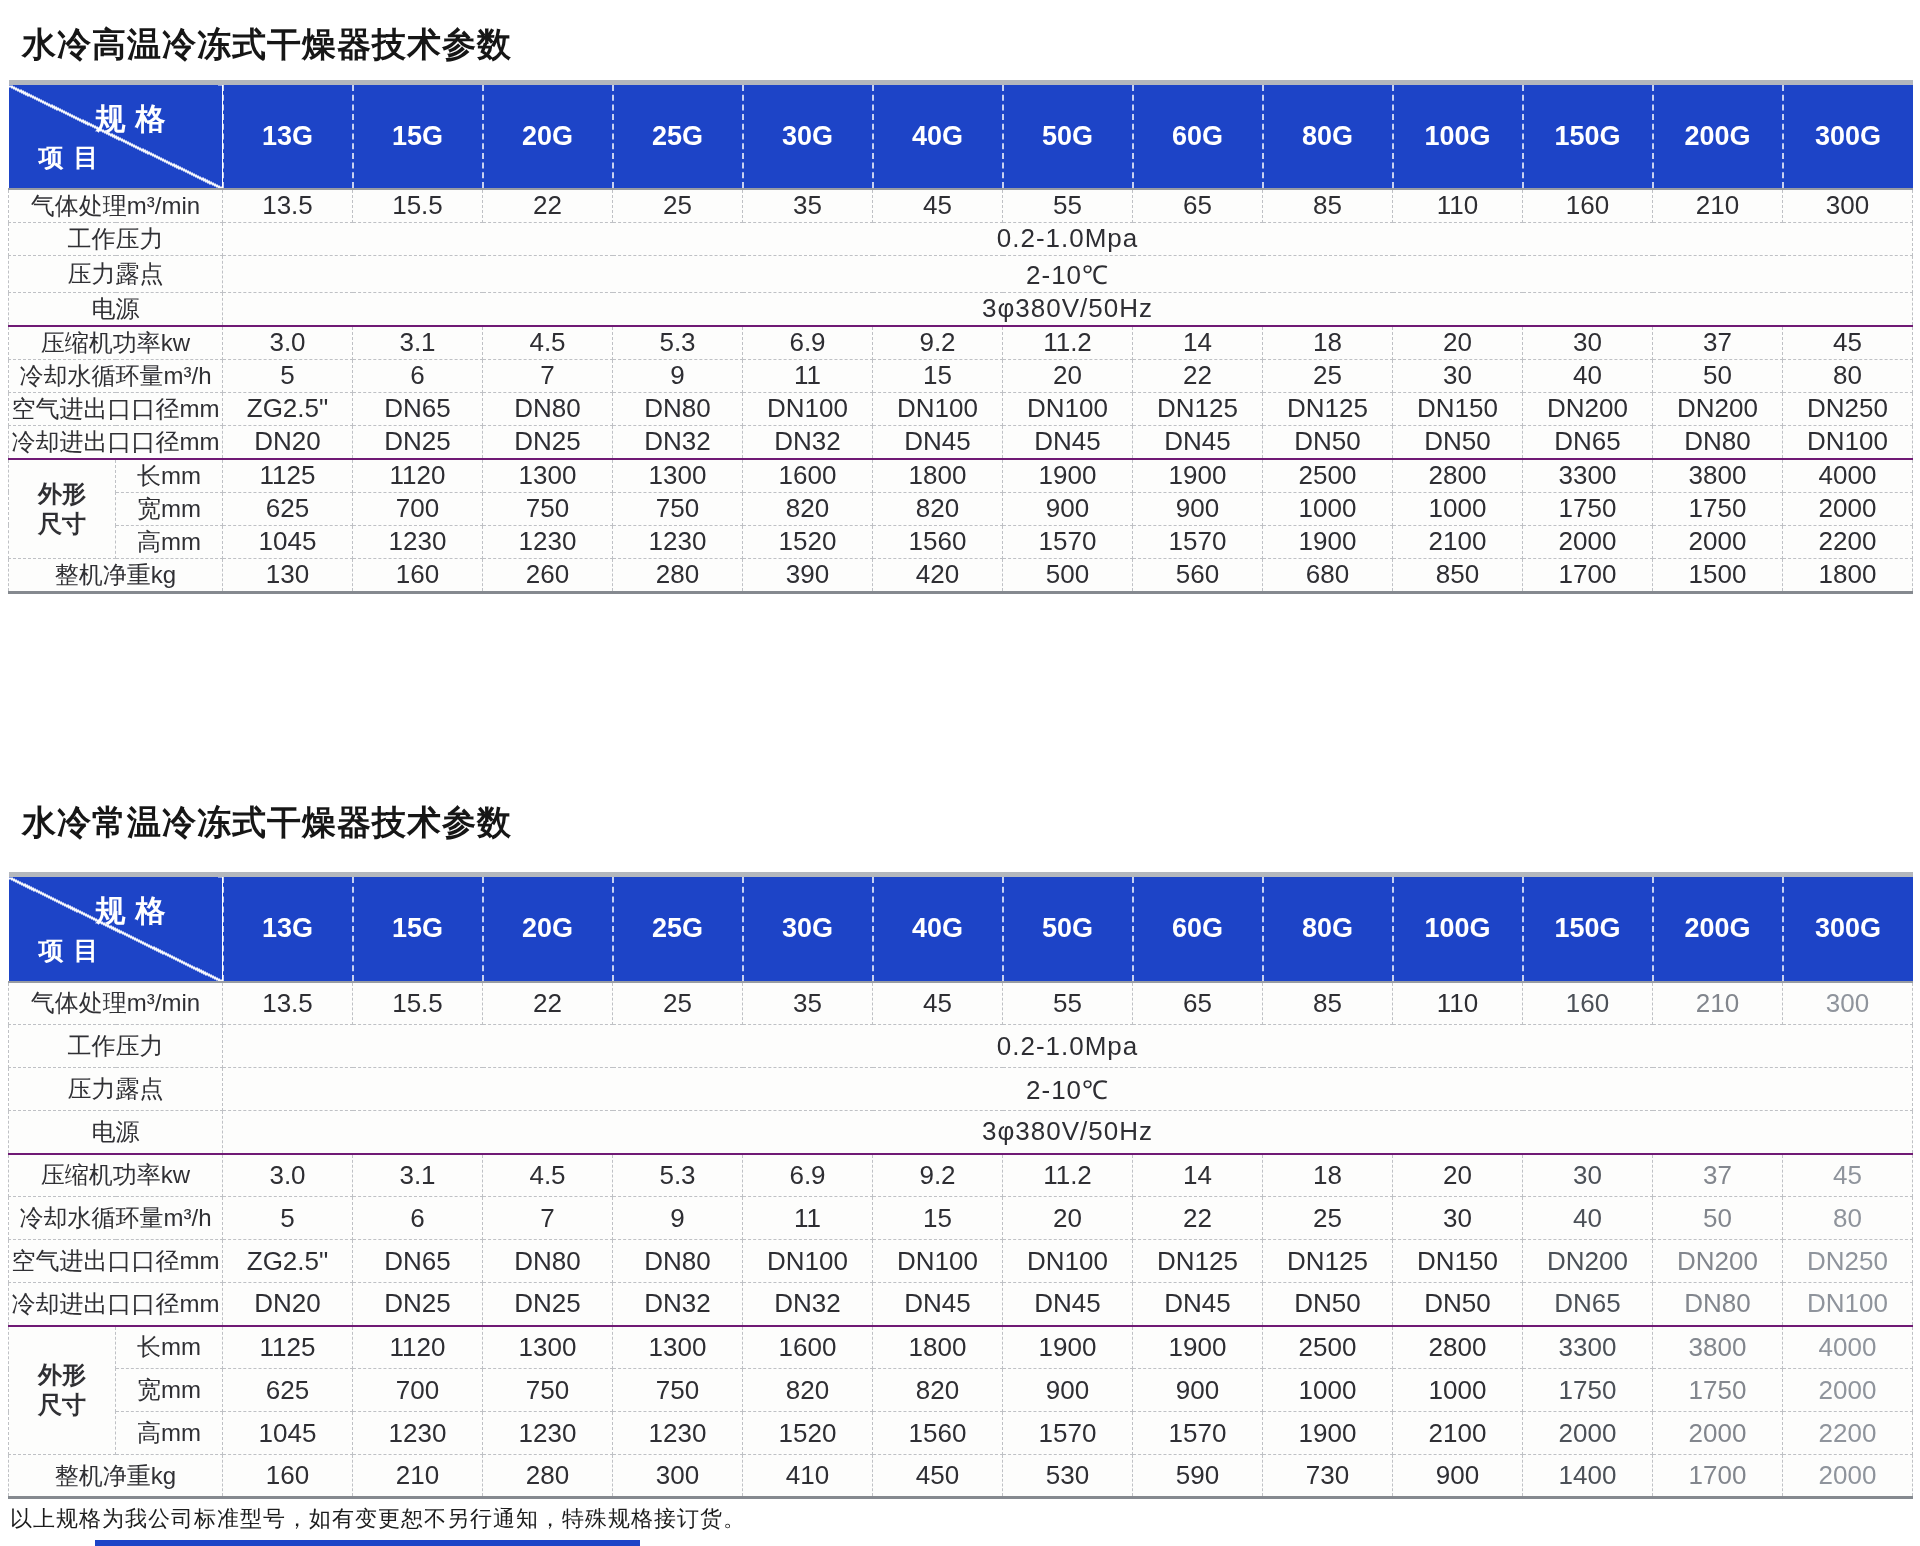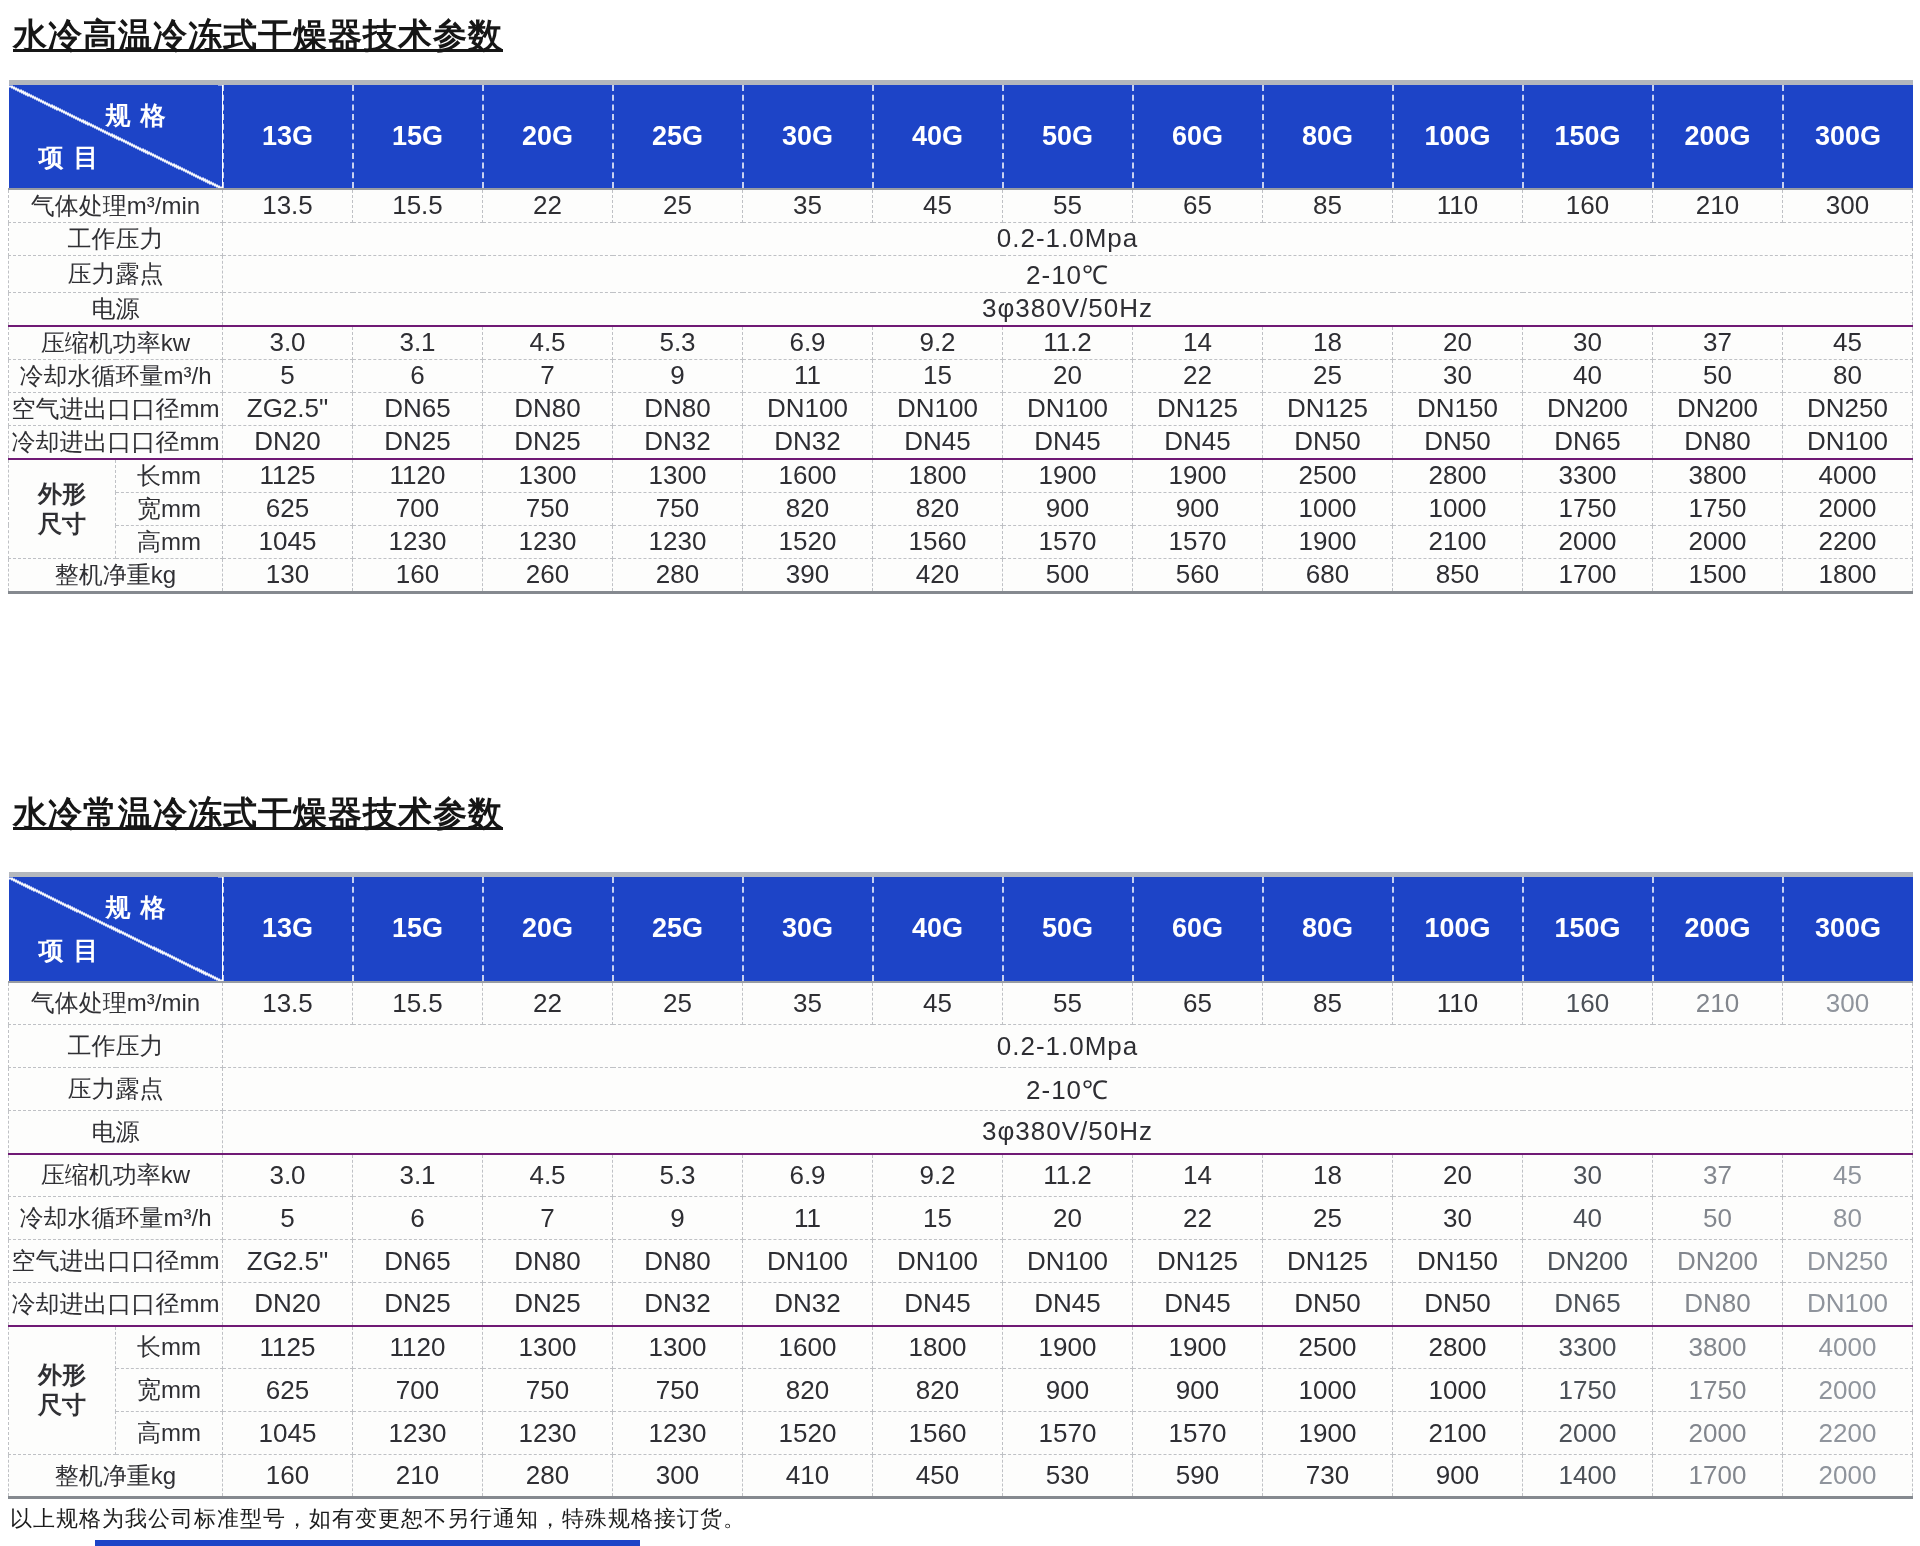--- a/index.html
+++ b/index.html
@@ -1,20 +1,20 @@
 <!DOCTYPE html>
 <html><head>
 <meta charset="utf-8">
 <style>
   html,body{margin:0;padding:0;background:#ffffff;}
   body{width:1920px;height:1546px;position:relative;overflow:hidden;
        font-family:"Liberation Sans", sans-serif;color:#2e2e33;}
 
-  .sec-title{position:absolute;left:8px;margin:5px;font-size:34px;font-weight:700;
-             color:#161616;letter-spacing:1px;white-space:nowrap;text-decoration:underline;}
+  .sec-title{position:absolute;left:8px;margin:14px;font-size:34px;font-weight:700;
+             color:#161616;letter-spacing:1px;white-space:nowrap;}
   #title1{top:8px;}
   #title2{top:786px;}
 
   table.spec{position:absolute;left:8px;border-collapse:collapse;table-layout:fixed;
              border-top:5px solid #b3b7bd;border-bottom:3px solid #85898f;}
   #table1{top:80px;}
   #table2{top:872px;}
 
   
   thead th{background:#1d44c7;color:#ffffff;font-size:27px;font-weight:700;
@@ -23,21 +23,21 @@
   thead th{border-bottom:2px solid #989ca3;}
   #table1 thead tr{height:106px;}
   #table2 thead tr{height:107px;}
 
   th.corner{position:relative;padding:0;
     background-image:linear-gradient(to bottom left,
       rgba(255,255,255,0) calc(50% - 1.4px),
       rgba(255,255,255,.95) calc(50% - 1.4px),
       rgba(255,255,255,.95) calc(50% + 1.4px),
       rgba(255,255,255,0) calc(50% + 1.4px));}
-  th.corner .spec-word{position:absolute;top:14px;right:46px;font-size:25px;letter-spacing:10px;}
+  th.corner .spec-word{position:absolute;top:14px;right:46px;font-size:30px;letter-spacing:10px;}
   th.corner .item-word{position:absolute;bottom:14px;left:30px;font-size:25px;letter-spacing:10px;}
 
   
   tbody th,tbody td{border:1px dashed #bfc1c5;text-align:center;vertical-align:middle;
                     padding:0;background:#fdfdfc;}
   tbody th{font-size:24px;font-weight:400;color:#303034;}
   tbody td{font-size:26px;color:#2e2e33;}
   #table1 tbody tr{height:32px;}
   #table2 tbody tr{height:43px;}
   tr.strong > *{border-bottom:2px solid #701a75;}

